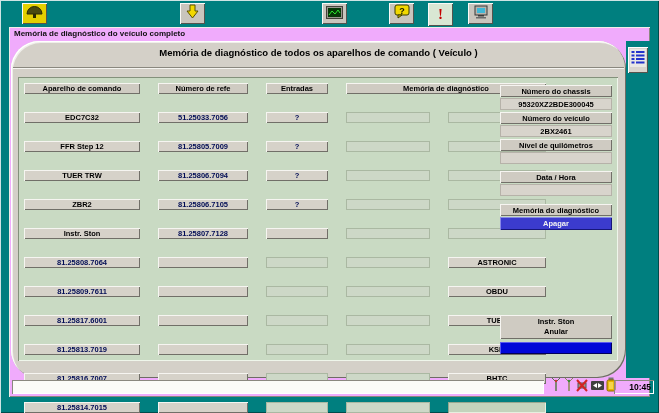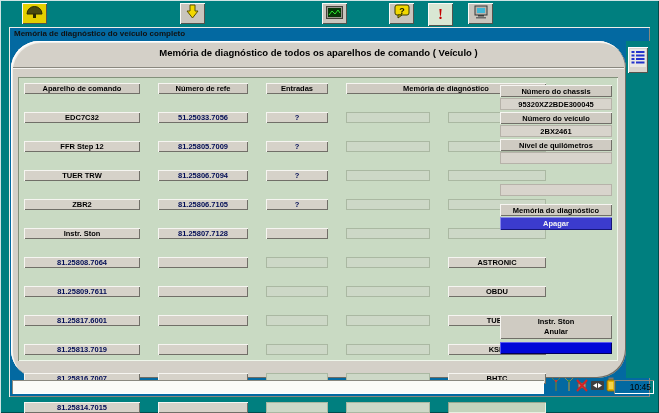--- a/index.html
+++ b/index.html
@@ -13,21 +13,21 @@
     box-shadow:inset 1px 1px 0 #FBFAF7, inset -1px -1px 0 #55534D;
     display:flex;align-items:center;justify-content:center;}
   #tb1{left:22px;background:#E3CF00;}
   #tb2{left:180px;}
   #tb3{left:322px;}
   #tb4{left:389px;}
   #tb5{left:428px;background:#D9E7D3;height:23px;}
   #tb6{left:468px;}
   .excl{color:#C40000;font-weight:bold;font-size:15px;line-height:1;font-family:"Liberation Serif",serif;}
   
-  #app{position:absolute;left:9px;top:27px;width:641px;height:370px;background:#0369a1;
+  #app{position:absolute;left:9px;top:27px;width:641px;height:370px;background:#f0abfc;
     box-shadow:inset 1px 1px 0 #EFEDE8, inset -1px -1px 0 #8A887F;}
   #crumb{position:absolute;left:5px;top:2px;font-size:8px;font-weight:bold;color:#111;}
   #content{position:absolute;left:2px;top:14px;width:615px;height:337px;background:#D4D0C8;
     box-shadow:inset 1px 1px 0 #FFFFFF, inset -1px -1px 0 #6E6C65, inset 2px 2px 0 #F0EFEA;border-radius:28px;}
   #rightstrip{position:absolute;left:617px;top:14px;width:24px;height:337px;background:#007F7F;}
   #listbtn{position:absolute;left:2px;top:6px;width:20px;height:26px;background:#D8D5CE;
     box-shadow:inset 1px 1px 0 #FFF, inset -1px -1px 0 #55534D;
     display:flex;align-items:center;justify-content:center;}
   #maintitle{position:absolute;left:0;top:6px;width:100%;text-align:center;
     font-size:9.5px;font-weight:bold;color:#000;}
@@ -61,21 +61,21 @@
   #bluebar{position:absolute;left:482px;top:265px;width:112px;height:12px;background:#0008D8;
     box-shadow:inset 1px 1px 0 #5A5AF0, inset -1px -1px 0 #000058;}
   
   #statusfield{position:absolute;left:3px;top:353px;width:532px;height:14px;background:#FBFBF8;
     box-shadow:inset 1px 1px 0 #8A887F, inset -1px -1px 0 #FFFFFF;}
   #statusicons{position:absolute;left:541px;top:351px;width:62px;height:17px;
     display:flex;align-items:center;gap:1px;}
   #timebox{position:absolute;left:605px;top:353px;width:40px;height:14px;
     box-shadow:inset 1px 1px 0 #8A887F, inset -1px -1px 0 #FFFFFF;
     display:flex;align-items:center;justify-content:flex-end;padding-right:3px;
-    font-size:8.5px;font-weight:normal;color:#000;box-sizing:border-box;}
+    font-size:8.5px;font-weight:bold;color:#000;box-sizing:border-box;}
 </style>
 </head>
 <body>
 
 <div id="window">
 
   <div class="tbtn" id="tb1">
     <span>
       <svg width="17" height="14" viewBox="0 0 17 14">
           <path d="M1 9 A7.5 7.5 0 0 1 16 9 Z" fill="#4A4A10" stroke="#2A2A00"></path>
@@ -232,20 +232,21 @@
             <div class="cell emptycell"></div>
             <div class="cell emptycell"></div>
           </div>
 
         <div class="slabel" style="top:8px">Número do chassis</div>
         <div class="svalue" style="top:21px">95320XZ2BDE300045</div>
         <div class="slabel" style="top:35px">Número do veículo</div>
         <div class="svalue" style="top:48px">2BX2461</div>
         <div class="slabel" style="top:62px">Nível de quilómetros</div>
         <div class="svalue" style="top:75px"></div>
+        <div class="slabel" style="top:94px">Data / Hora</div>
         <div class="svalue" style="top:107px"></div>
         <div class="slabel" style="top:127px">Memória do diagnóstico</div>
         <div class="sbtn" id="apagar">Apagar</div>
         <div class="slabel" id="instrbtn">
           <span>Instr. Ston</span>
           <span>Anular</span>
         </div>
         <div id="bluebar"></div>
       </div>
     </div>

